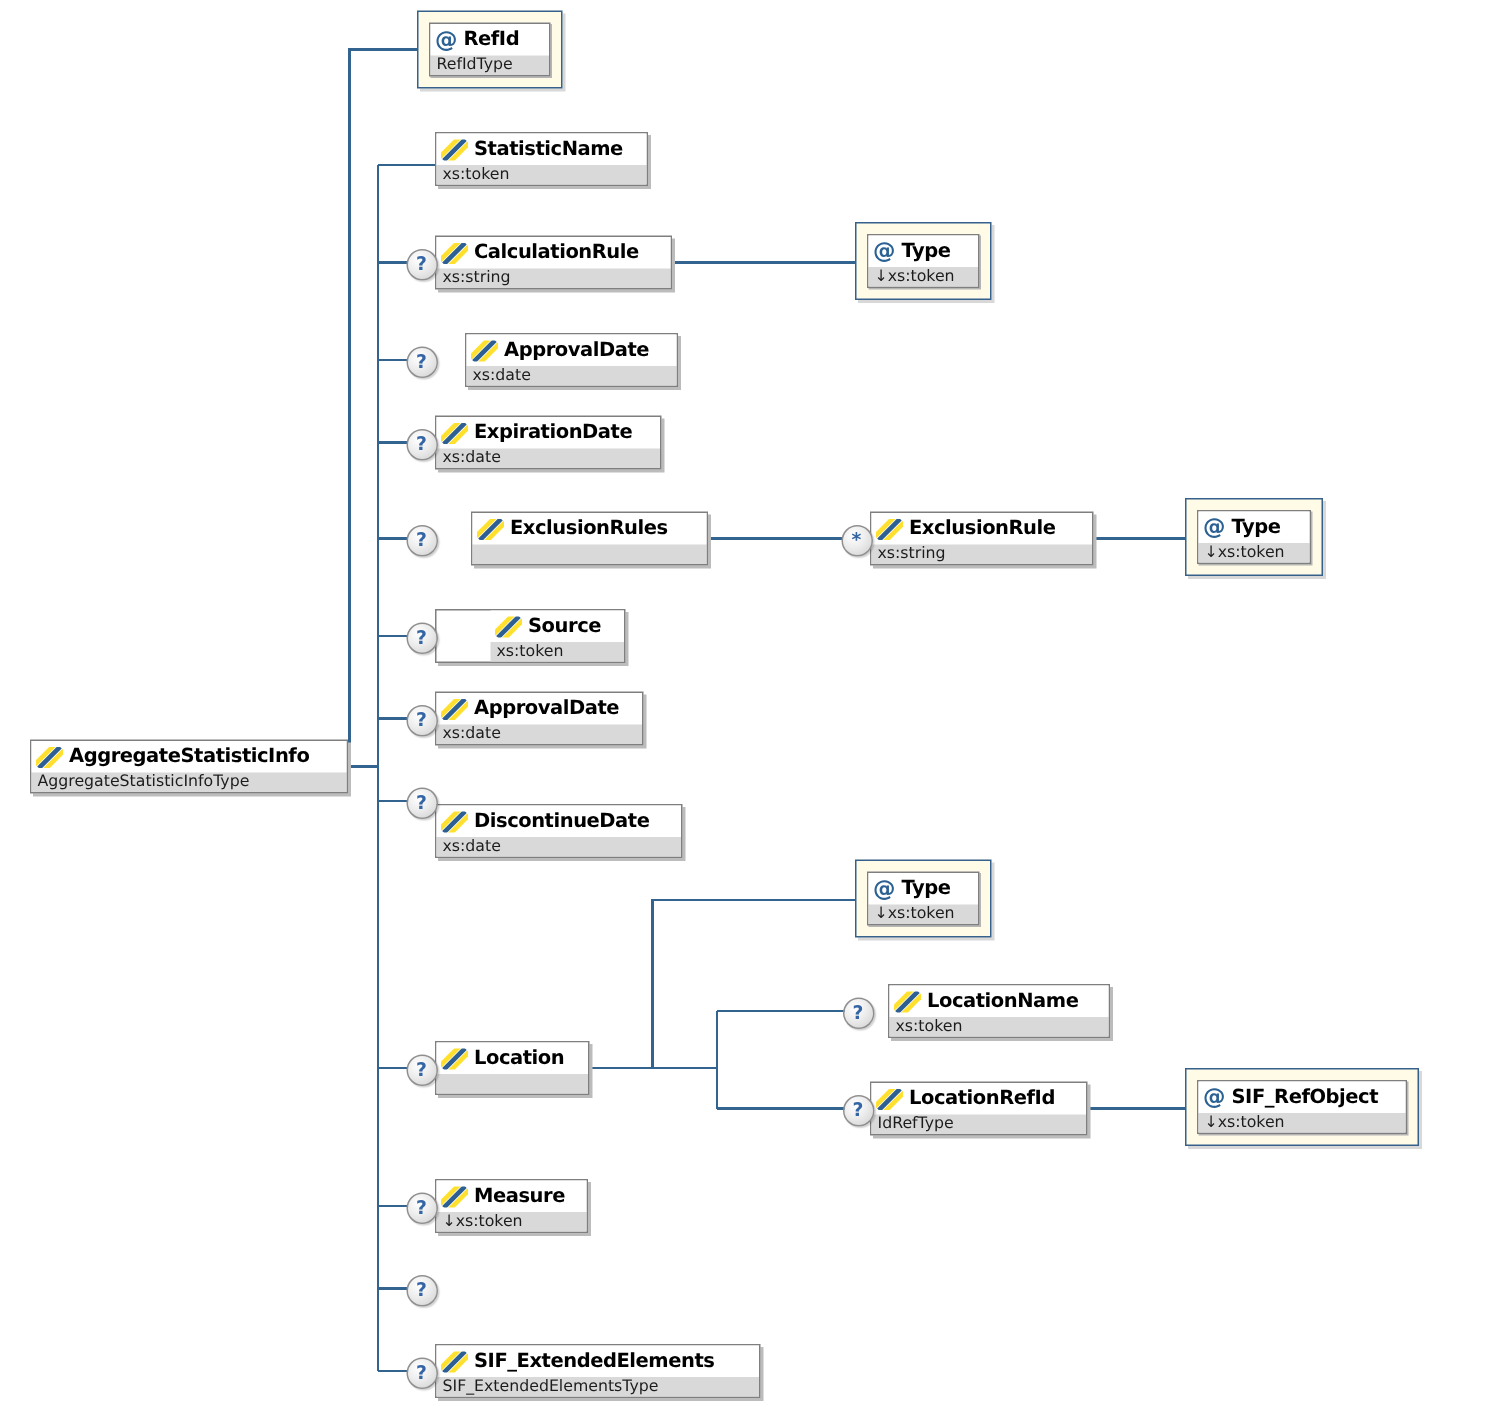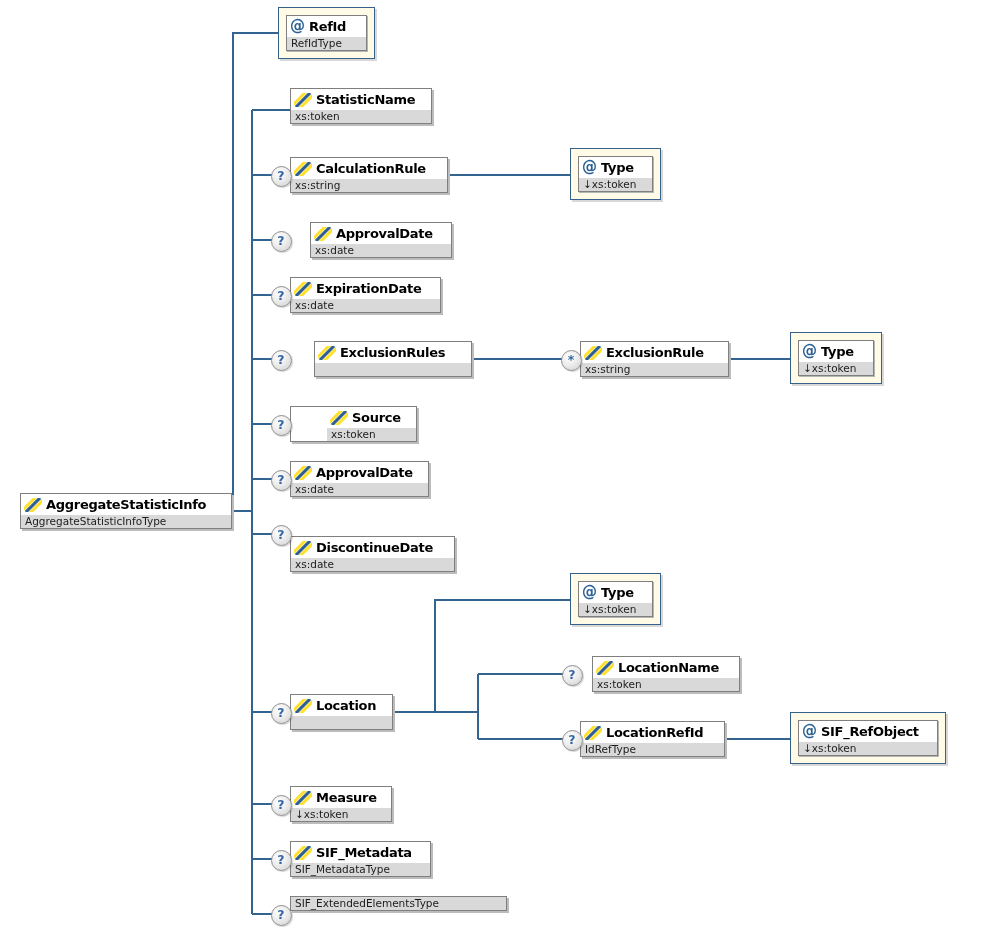--- a/index.html
+++ b/index.html
@@ -292,31 +292,28 @@
               <rect x="-1" y="1.8" width="20" height="3.1" fill="#ffe02e"></rect>
               <rect x="-1" y="5.4" width="20" height="3.1" fill="#2d5f92"></rect>
               <rect x="-1" y="9" width="20" height="3.1" fill="#ffe02e"></rect>
             </g>
           </svg></span>
         <span class="node-title-text">Measure</span>
       </div>
       <div class="node-strip">↓xs:token</div>
     </div>
     <div class="occ" style="left: 270.5px; top: 794.5px;">?</div>
-    <div class="node" style="width: 139px; left: 290px; top: 841px;">
-      <div class="node-title">
-        <span class="el-icon"><svg width="18" height="14" viewBox="0 0 18 14">
-            <g transform="rotate(-45 9 7)">
-              <rect x="-1" y="1.8" width="20" height="3.1" fill="#ffe02e"></rect>
-              <rect x="-1" y="5.4" width="20" height="3.1" fill="#2d5f92"></rect>
-              <rect x="-1" y="9" width="20" height="3.1" fill="#ffe02e"></rect>
-            </g>
-          </svg></span>
-        <span class="node-title-text">SIF_Metadata</span>
-      </div>
-      <div class="node-strip">SIF_MetadataType</div>
-    </div>
     <div class="occ" style="left: 270.5px; top: 849.5px;">?</div>
     <div class="node" style="width: 215px; left: 290px; top: 896px;">
+      <div class="node-title">
+        <span class="el-icon"><svg width="18" height="14" viewBox="0 0 18 14">
+            <g transform="rotate(-45 9 7)">
+              <rect x="-1" y="1.8" width="20" height="3.1" fill="#ffe02e"></rect>
+              <rect x="-1" y="5.4" width="20" height="3.1" fill="#2d5f92"></rect>
+              <rect x="-1" y="9" width="20" height="3.1" fill="#ffe02e"></rect>
+            </g>
+          </svg></span>
+        <span class="node-title-text">SIF_ExtendedElements</span>
+      </div>
       <div class="node-strip">SIF_ExtendedElementsType</div>
     </div>
     <div class="occ" style="left: 270.5px; top: 904.5px;">?</div>
   </div>
 
 </body></html>

